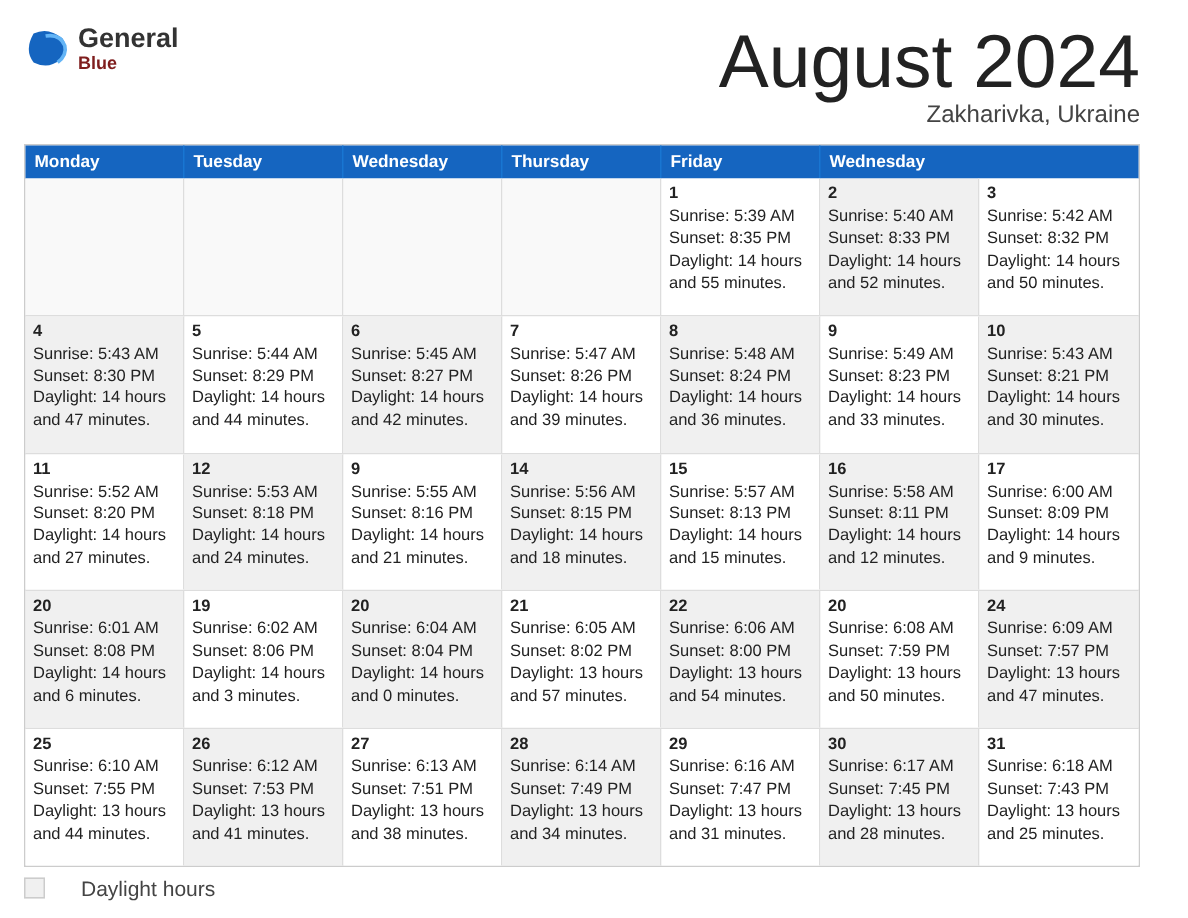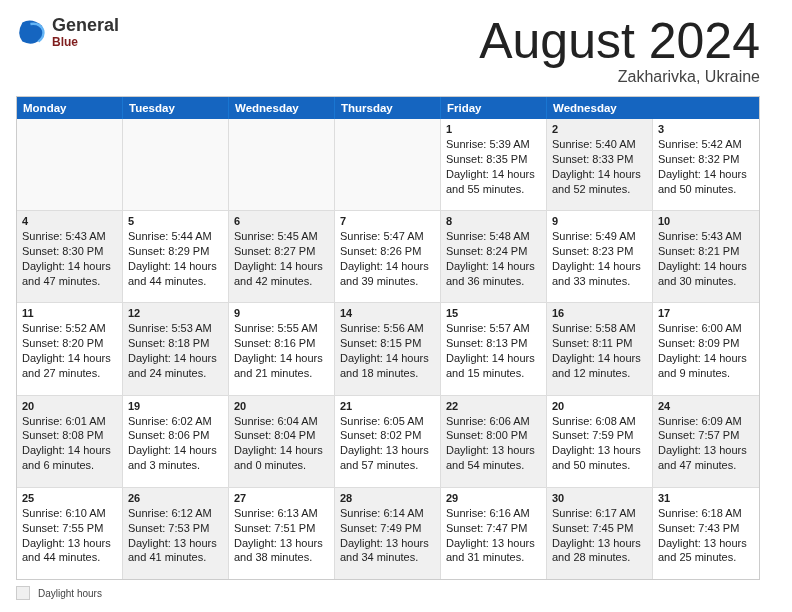--- a/index.html
+++ b/index.html
@@ -111,23 +111,23 @@
       margin-bottom: 2px;
     }
     .cell-text {
       font-size: 11px;
       line-height: 1.35;
       color: #222;
     }
     .legend {
       display: flex;
       align-items: center;
-      gap: 8px;
+      gap: 24px;
       margin-top: 6px;
-      font-size: 10px;
+      font-size: 14px;
       color: #444;
     }
     .legend-swatch {
       width: 14px;
       height: 14px;
       border: 1px solid #ccc;
     }
   </style>
 </head>
 <body>

